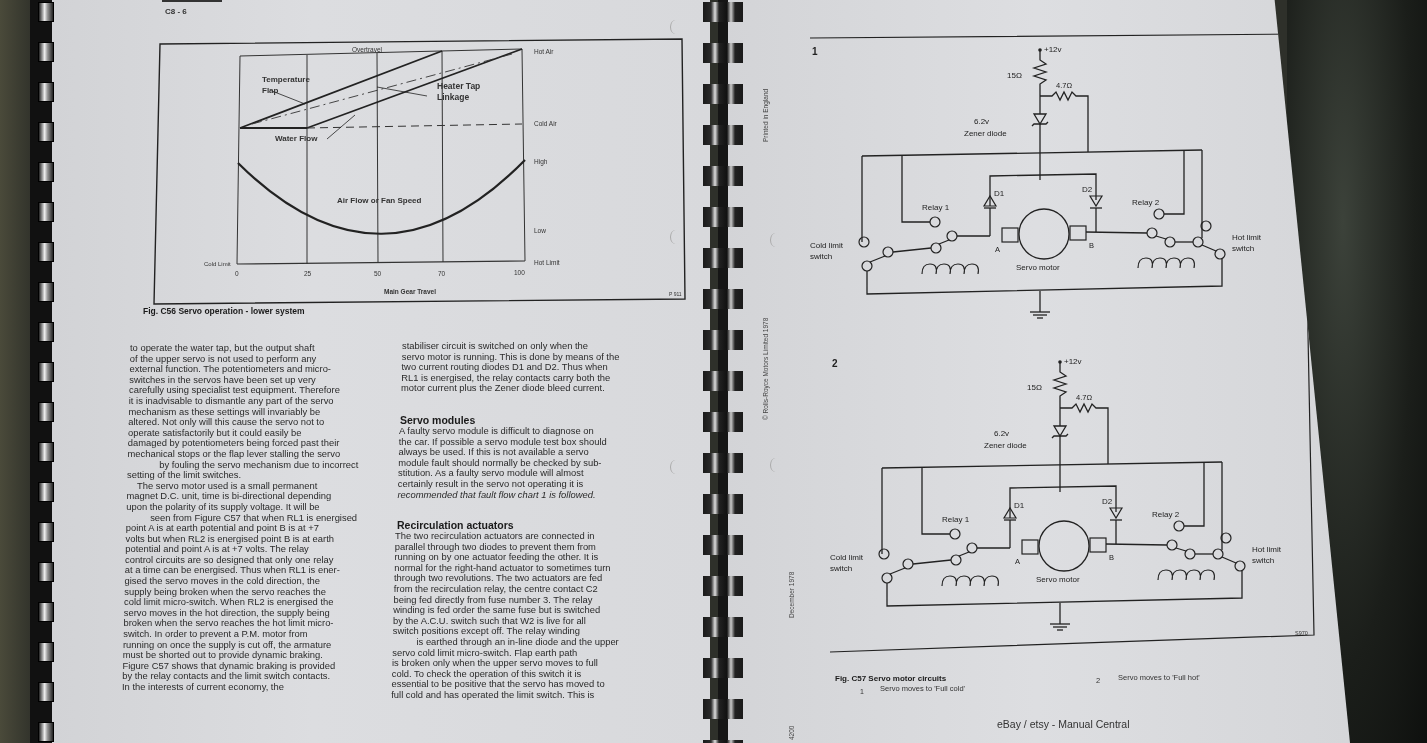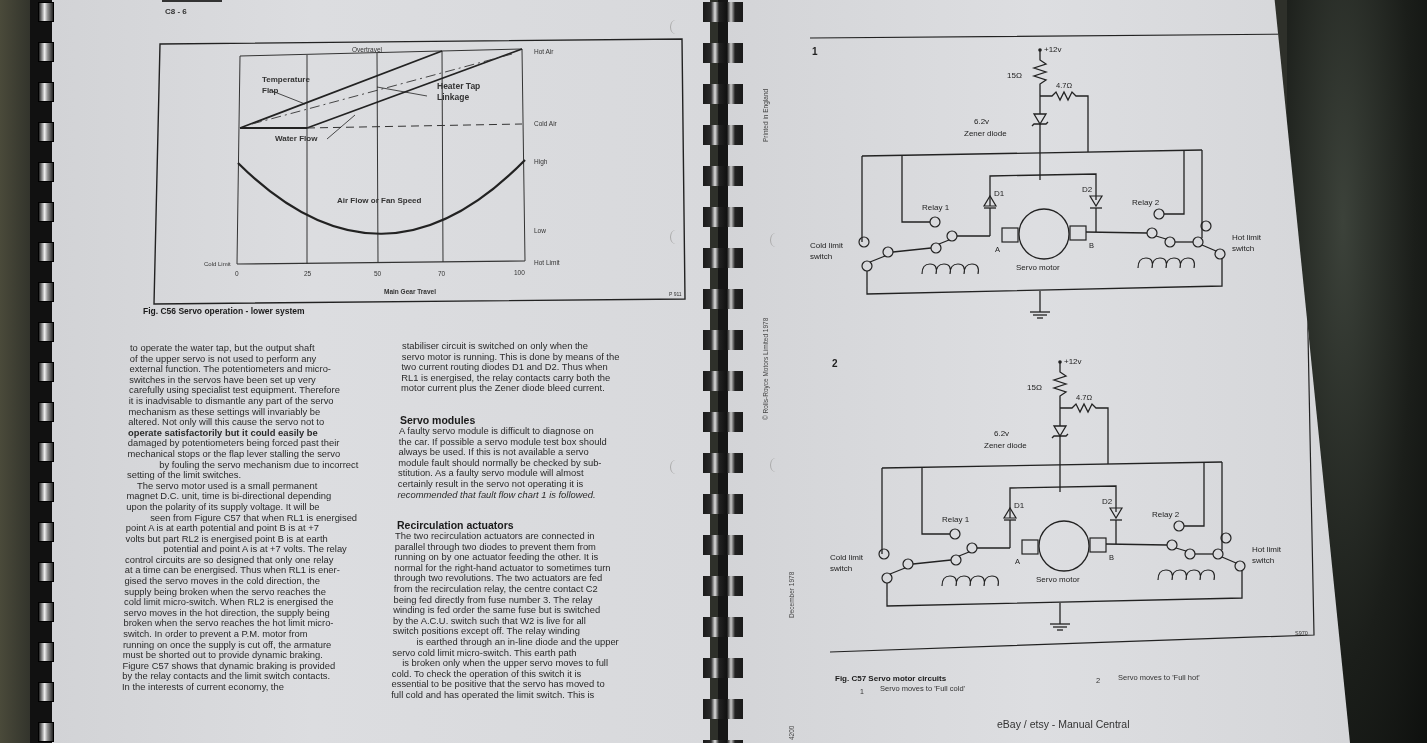--- a/index.html
+++ b/index.html
@@ -79,32 +79,32 @@
   <div style="position:absolute;left:80px;top:343px;">
     <div id="col1">
         <div class="txt" style="position: relative; left: 0px;">to operate the water tap, but the output shaft</div>
         <div class="txt" style="position: relative; left: -0.25px;">of the upper servo is not used to perform any</div>
         <div class="txt" style="position: relative; left: -0.5px;">external function. The potentiometers and micro-</div>
         <div class="txt" style="position: relative; left: -0.75px;">switches in the servos have been set up very</div>
         <div class="txt" style="position: relative; left: -1px;">carefully using specialist test equipment. Therefore</div>
         <div class="txt" style="position: relative; left: -1.25px;">it is inadvisable to dismantle any part of the servo</div>
         <div class="txt" style="position: relative; left: -1.5px;">mechanism as these settings will invariably be</div>
         <div class="txt" style="position: relative; left: -1.75px;">altered. Not only will this cause the servo not to</div>
-        <div class="txt" style="position: relative; left: -2px; font-weight: bold;">operate satisfactorily but it could easily be</div>
+        <div class="txt" style="position: relative; left: -2px;">operate satisfactorily but it could easily be</div>
         <div class="txt" style="position: relative; left: -2.25px;">damaged by potentiometers being forced past their</div>
         <div class="txt" style="position: relative; left: -2.5px;">mechanical stops or the flap lever stalling the servo</div>
         <div class="txt" style="position: relative; left: -2.75px; margin-left: 32px;">by fouling the servo mechanism due to incorrect</div>
         <div class="txt" style="position: relative; left: -3px;">setting of the limit switches.</div>
         <div class="txt" style="position: relative; left: -3.25px;">    The servo motor used is a small permanent</div>
         <div class="txt" style="position: relative; left: -3.5px;">magnet D.C. unit, time is bi-directional depending</div>
         <div class="txt" style="position: relative; left: -3.75px;">upon the polarity of its supply voltage. It will be</div>
         <div class="txt" style="position: relative; left: -4px; text-align: right;">seen from Figure C57 that when RL1 is energised</div>
         <div class="txt" style="position: relative; left: -4.25px;">point A is at earth potential and point B is at +7</div>
-        <div class="txt" style="position: relative; left: -4.5px;">volts but part RL2 is energised point B is at earth</div>
-        <div class="txt" style="position: relative; left: -4.75px; margin-left: 38px;">potential and point A is at +7 volts. The relay</div>
+        <div class="txt" style="position: relative; left: -4.5px;">volts but when RL2 is energised point B is at earth</div>
+        <div class="txt" style="position: relative; left: -4.75px;">potential and point A is at +7 volts. The relay</div>
         <div class="txt" style="position: relative; left: -5px;">control circuits are so designed that only one relay</div>
         <div class="txt" style="position: relative; left: -5.25px;">at a time can be energised. Thus when RL1 is ener-</div>
         <div class="txt" style="position: relative; left: -5.5px;">gised the servo moves in the cold direction, the</div>
         <div class="txt" style="position: relative; left: -5.75px;">supply being broken when the servo reaches the</div>
         <div class="txt" style="position: relative; left: -6px;">cold limit micro-switch. When RL2 is energised the</div>
         <div class="txt" style="position: relative; left: -6.25px;">servo moves in the hot direction, the supply being</div>
         <div class="txt" style="position: relative; left: -6.5px;">broken when the servo reaches the hot limit micro-</div>
         <div class="txt" style="position: relative; left: -6.75px;">switch. In order to prevent a P.M. motor from</div>
         <div class="txt" style="position: relative; left: -7px;">running on once the supply is cut off, the armature</div>
         <div class="txt" style="position: relative; left: -7.25px;">must be shorted out to provide dynamic braking.</div>
@@ -136,22 +136,22 @@
       <div class="txt" style="position: relative; left: -0.25px;">parallel through two diodes to prevent them from</div>
       <div class="txt" style="position: relative; left: -0.5px;">running on by one actuator feeding the other. It is</div>
       <div class="txt" style="position: relative; left: -0.75px;">normal for the right-hand actuator to sometimes turn</div>
       <div class="txt" style="position: relative; left: -1px;">through two revolutions. The two actuators are fed</div>
       <div class="txt" style="position: relative; left: -1.25px;">from the recirculation relay, the centre contact C2</div>
       <div class="txt" style="position: relative; left: -1.5px;">being fed directly from fuse number 3. The relay</div>
       <div class="txt" style="position: relative; left: -1.75px;">winding is fed order the same fuse but is switched</div>
       <div class="txt" style="position: relative; left: -2px;">by the A.C.U. switch such that W2 is live for all</div>
       <div class="txt" style="position: relative; left: -2.25px;">switch positions except off. The relay winding</div>
       <div class="txt" style="position: relative; left: -2.5px; margin-left: 24px;">is earthed through an in-line diode and the upper</div>
-      <div class="txt" style="position: relative; left: -2.75px;">servo cold limit micro-switch. This earth path</div>
-      <div class="txt" style="position: relative; left: -3px; text-align: center;">is broken only when the upper servo moves to full</div>
+      <div class="txt" style="position: relative; left: -2.75px;">servo cold limit micro-switch. Flap earth path</div>
+      <div class="txt" style="position: relative; left: -3px;">is broken only when the upper servo moves to full</div>
       <div class="txt" style="position: relative; left: -3.25px;">cold. To check the operation of this switch it is</div>
       <div class="txt" style="position: relative; left: -3.5px;">essential to be positive that the servo has moved to</div>
       <div class="txt" style="position: relative; left: -3.75px;">full cold and has operated the limit switch. This is</div>
     </div>
 
   <div class="punch" style="left:620px;top:230px;"></div>
   <div class="punch" style="left:620px;top:460px;"></div>
   <div class="punch" style="left:620px;top:20px;"></div>
 </div>
 

